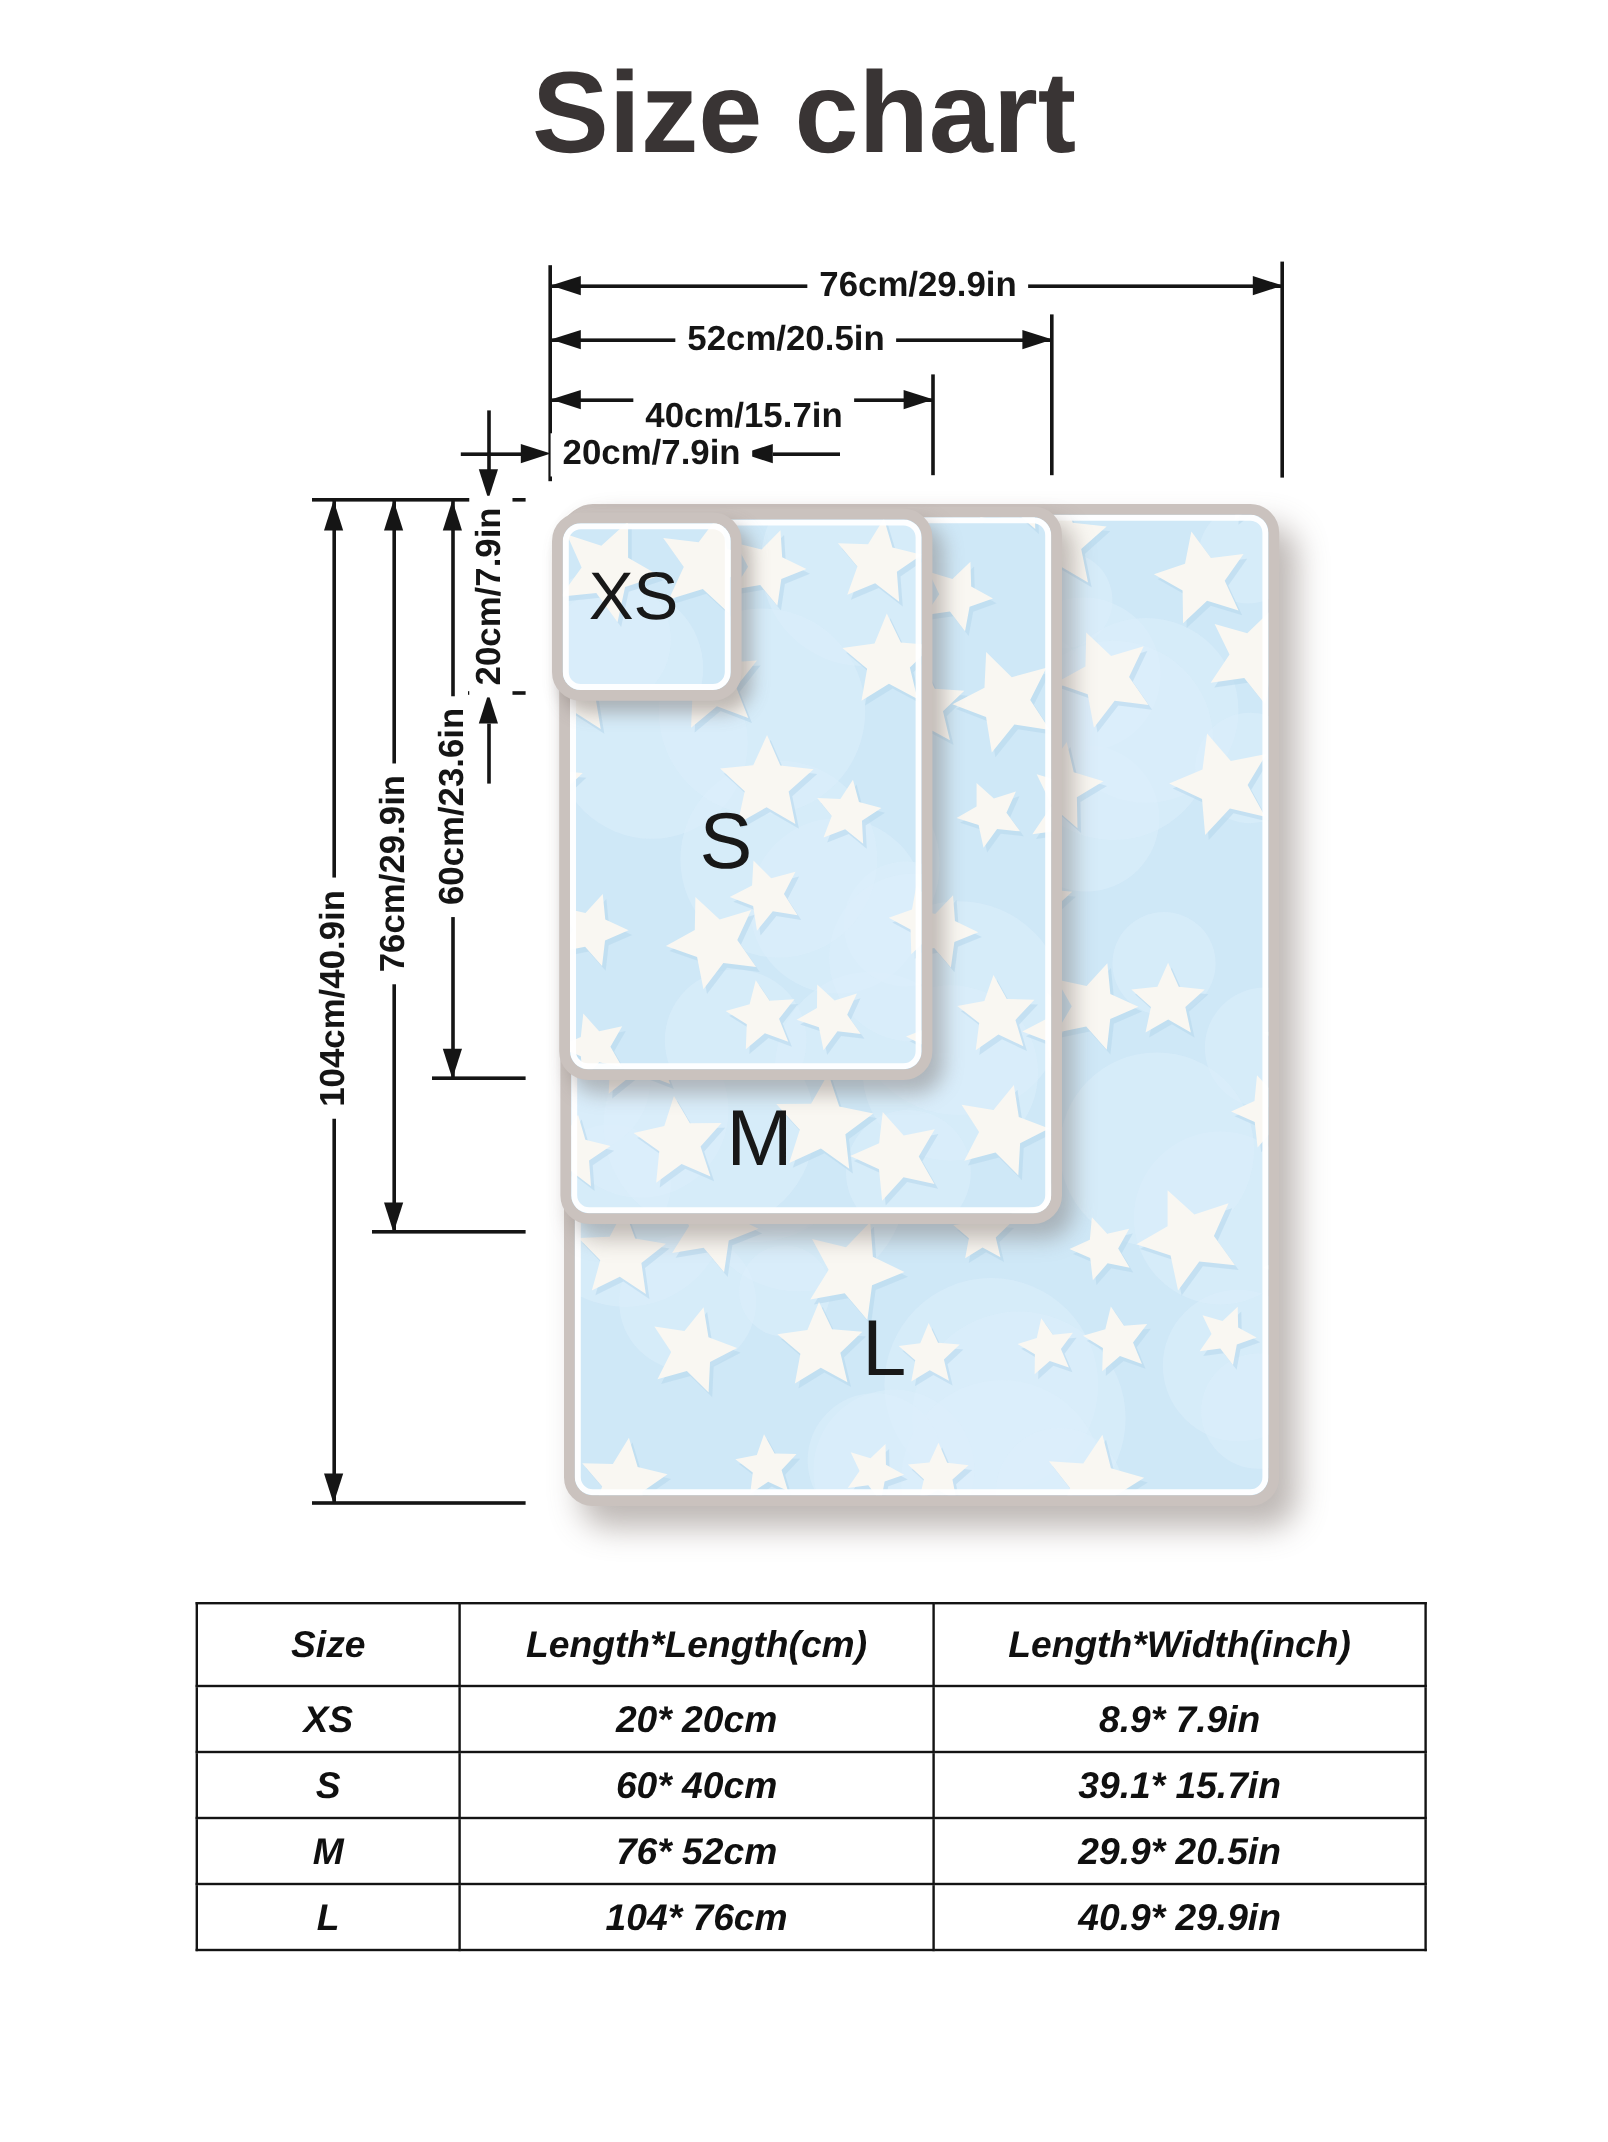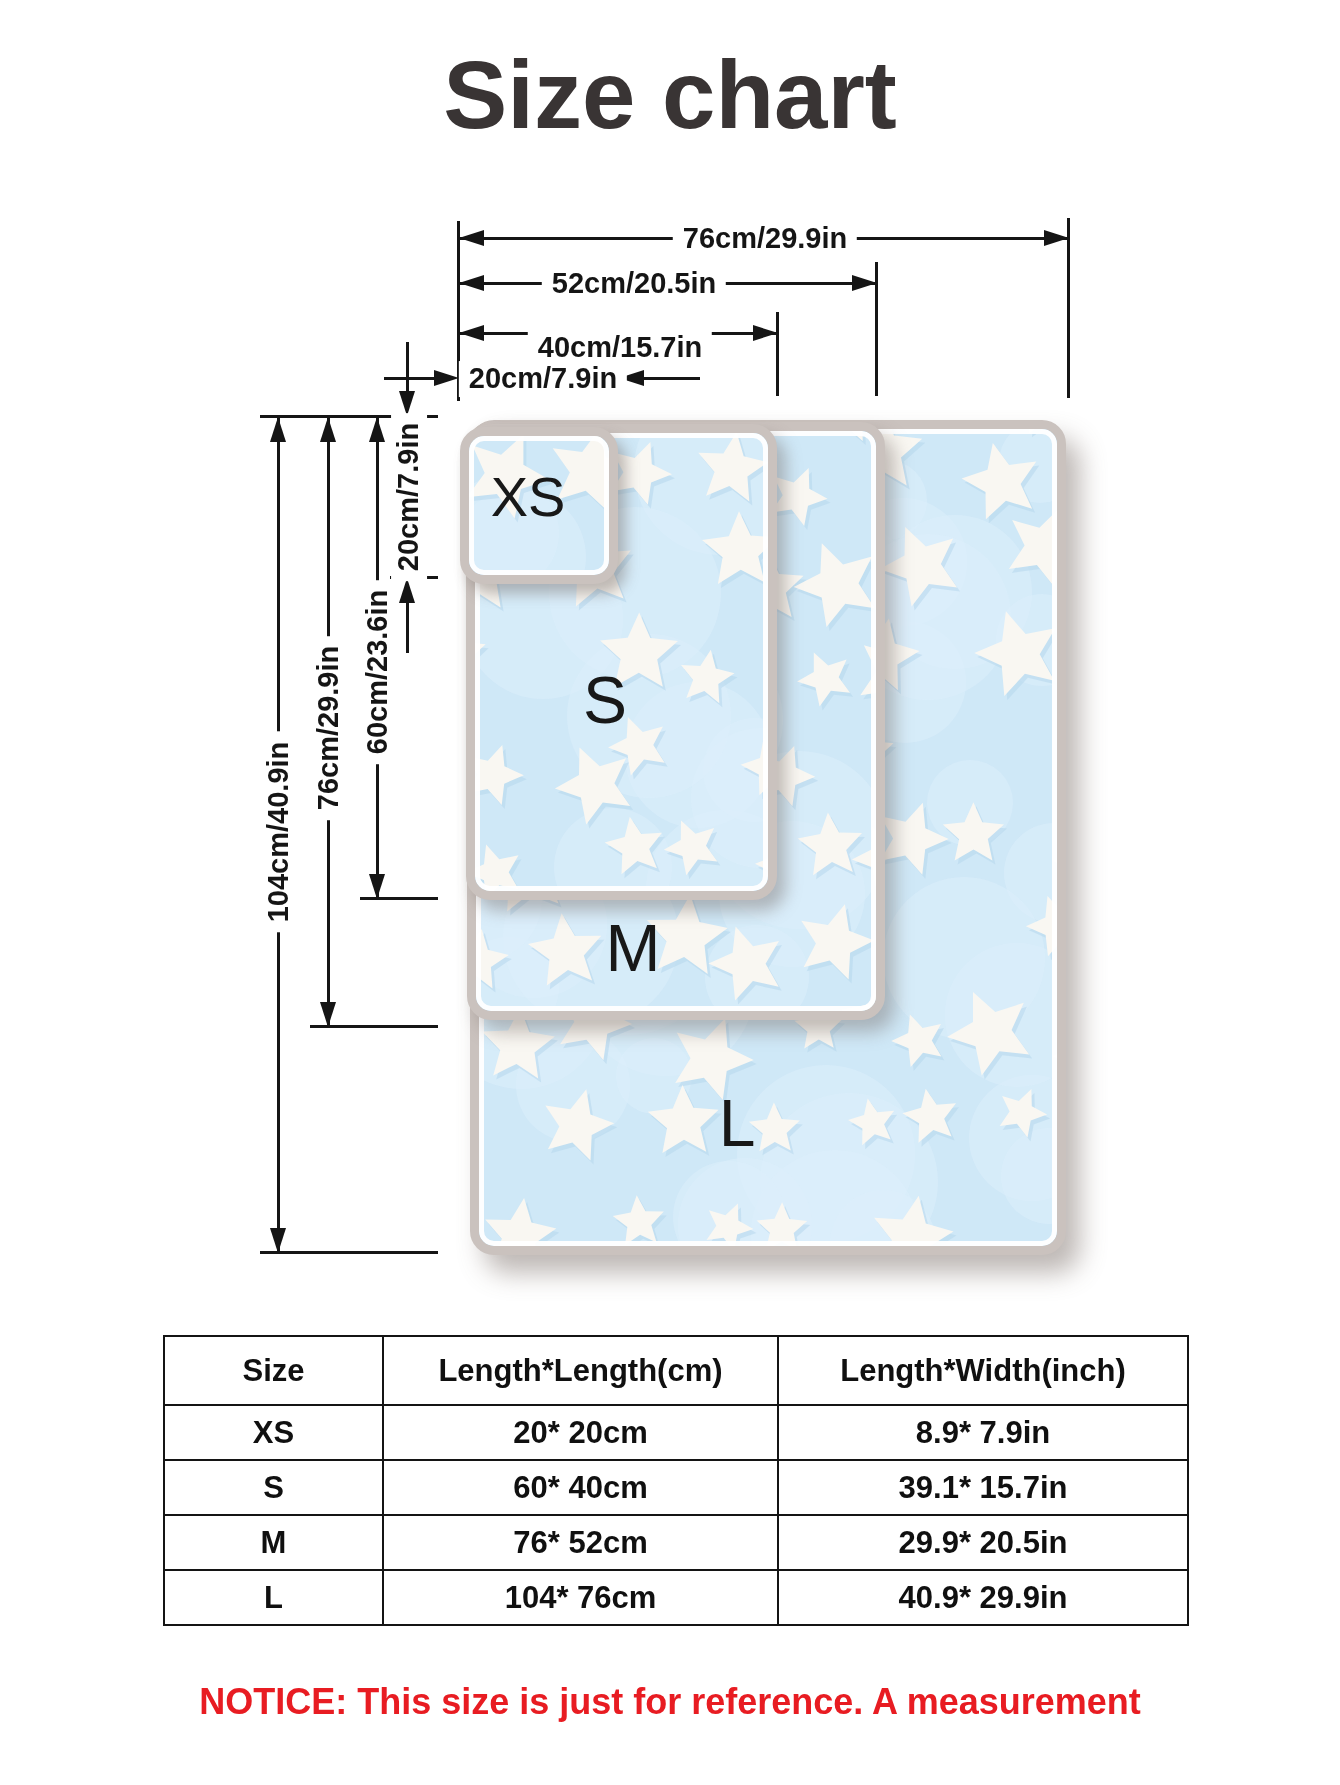--- a/index.html
+++ b/index.html
@@ -26,21 +26,21 @@
   .ar-r{border-width:8px 0 8px 25px;border-left-color:#151515;}
   .ar-u{border-width:0 8px 25px 8px;border-bottom-color:#151515;}
   .ar-d{border-width:25px 8px 0 8px;border-top-color:#151515;}
   .dlabel{position:absolute;transform:translate(-50%,-50%);white-space:nowrap;background:#ffffff;
           padding:2px 10px;font-size:29px;font-weight:700;color:#151515;z-index:8;line-height:1.1;}
   .dlabel.vert{transform:translate(-50%,-50%) rotate(-90deg);}
   
   .size-table-wrap{position:absolute;left:163px;top:1335px;}
   table.size-table{border-collapse:collapse;table-layout:fixed;width:1024px;}
   table.size-table th,table.size-table td{border:2px solid #141414;text-align:center;
-          font-size:31px;font-weight:700;color:#101010;padding:0;}
+          font-size:31px;font-weight:700;color:#101010;padding:0;font-style:italic;}
   table.size-table th{height:67px;}
   table.size-table td{height:53px;}
   col.c1{width:219px;}col.c2{width:395px;}col.c3{width:410px;}
   
   .notice{position:absolute;left:0;top:1678px;width:100%;text-align:center;
           font-size:36px;font-weight:700;color:#e81c22;line-height:1.32;}
 </style>
 </head>
 <body>
 
@@ -534,21 +534,21 @@
     <div class="dline-h" style="left:459px;top:237px;width:610px;"></div>
     <span class="ar ar-l" style="left:459px;top:230px;"></span>
     <span class="ar ar-r" style="left:1044px;top:230px;"></span>
     <div class="tick-v" style="left:1067px;top:218px;height:180px;"></div>
     <span class="dlabel" style="left:765px;top:239px;">76cm/29.9in</span>
 
     <div class="dline-h" style="left:459px;top:282px;width:418px;"></div>
     <span class="ar ar-l" style="left:459px;top:275px;"></span>
     <span class="ar ar-r" style="left:852px;top:275px;"></span>
     <div class="tick-v" style="left:875px;top:262px;height:134px;"></div>
-    <span class="dlabel" style="left:634px;top:284px;">52cm/20.5in</span>
+    <span class="dlabel" style="left:655px;top:284px;">52cm/20.5in</span>
 
     <div class="dline-h" style="left:459px;top:332px;width:319px;"></div>
     <span class="ar ar-l" style="left:459px;top:325px;"></span>
     <span class="ar ar-r" style="left:753px;top:325px;"></span>
     <div class="tick-v" style="left:776px;top:312px;height:84px;"></div>
     <span class="dlabel" style="left:620px;top:348px;">40cm/15.7in</span>
 
     <div class="dline-h" style="left:384px;top:377px;width:52px;"></div>
     <span class="ar ar-r" style="left:434px;top:370px;"></span>
     <span class="dlabel" style="left:543px;top:379px;">20cm/7.9in</span>
@@ -617,15 +617,15 @@
           <tr>
             <td>L</td>
             <td>104* 76cm</td>
             <td>40.9* 29.9in</td>
           </tr>
         </tbody>
     </table>
   </div>
 
   <div class="notice">
-    <span>NOTICE: This size is just for reference. A measurement</span><br>
+    <br>
   </div>
 </div>
 
 </body></html>

